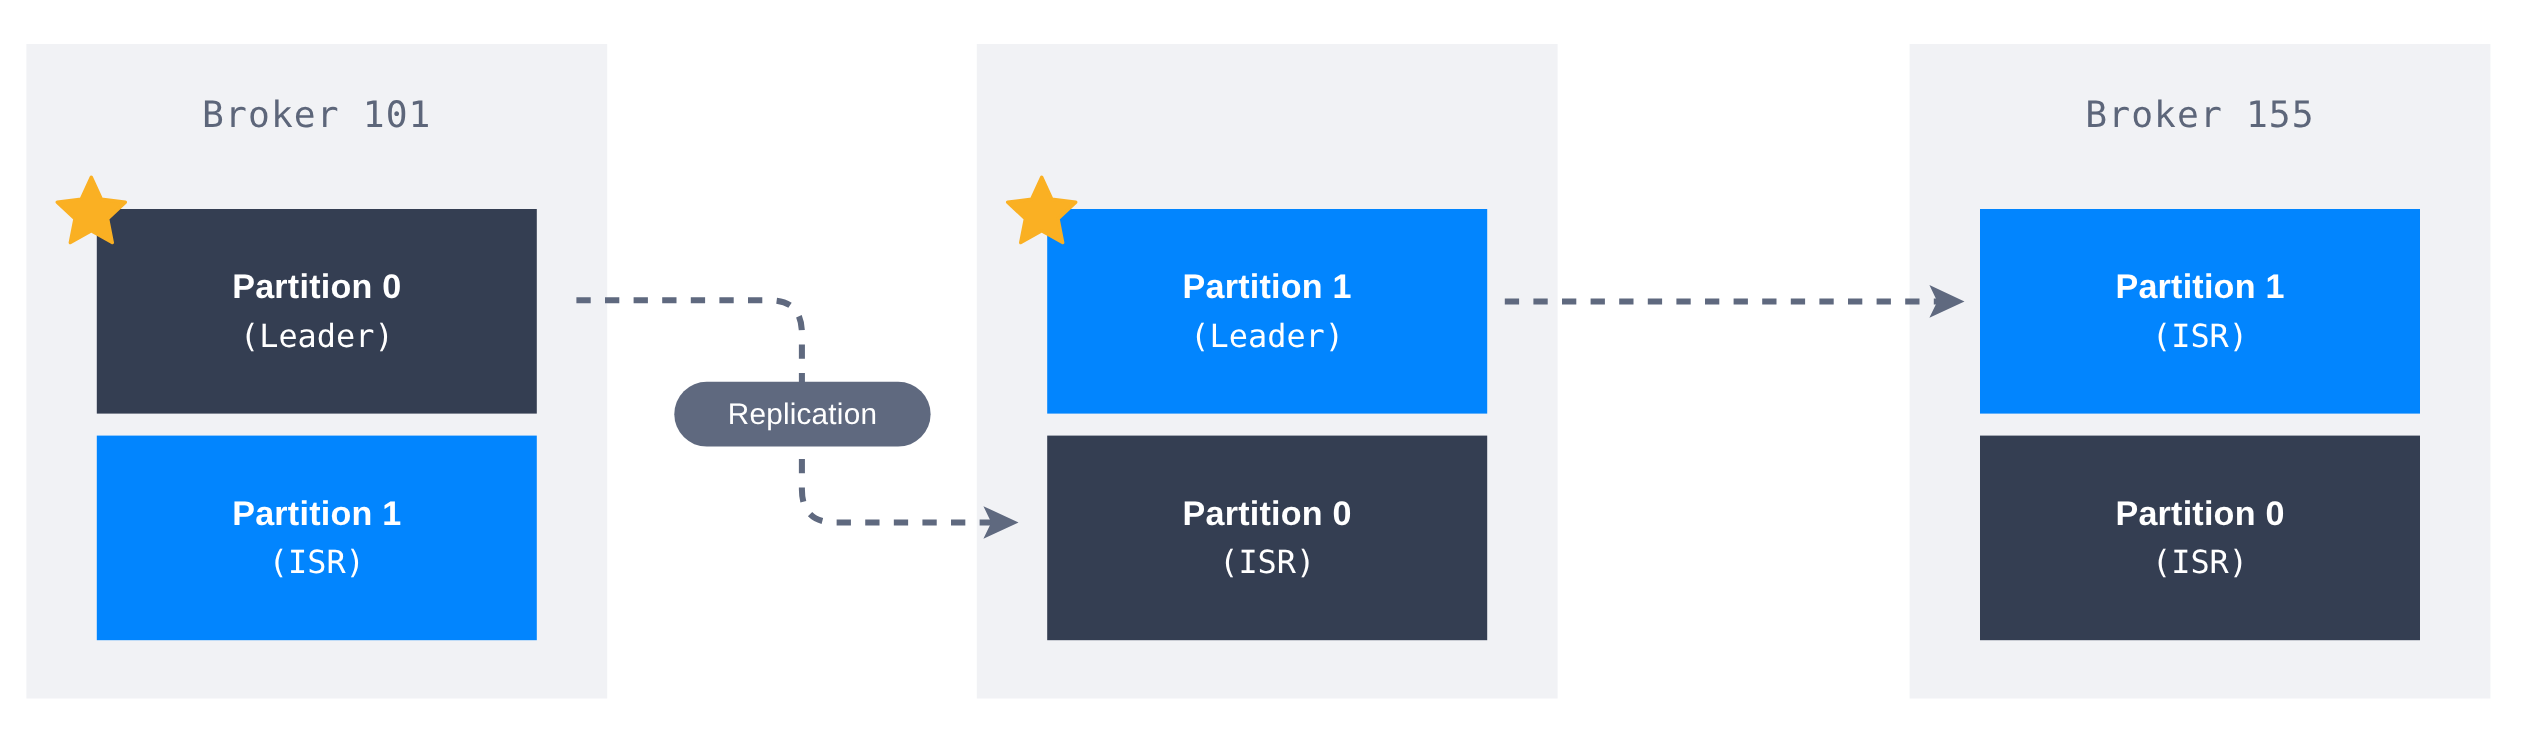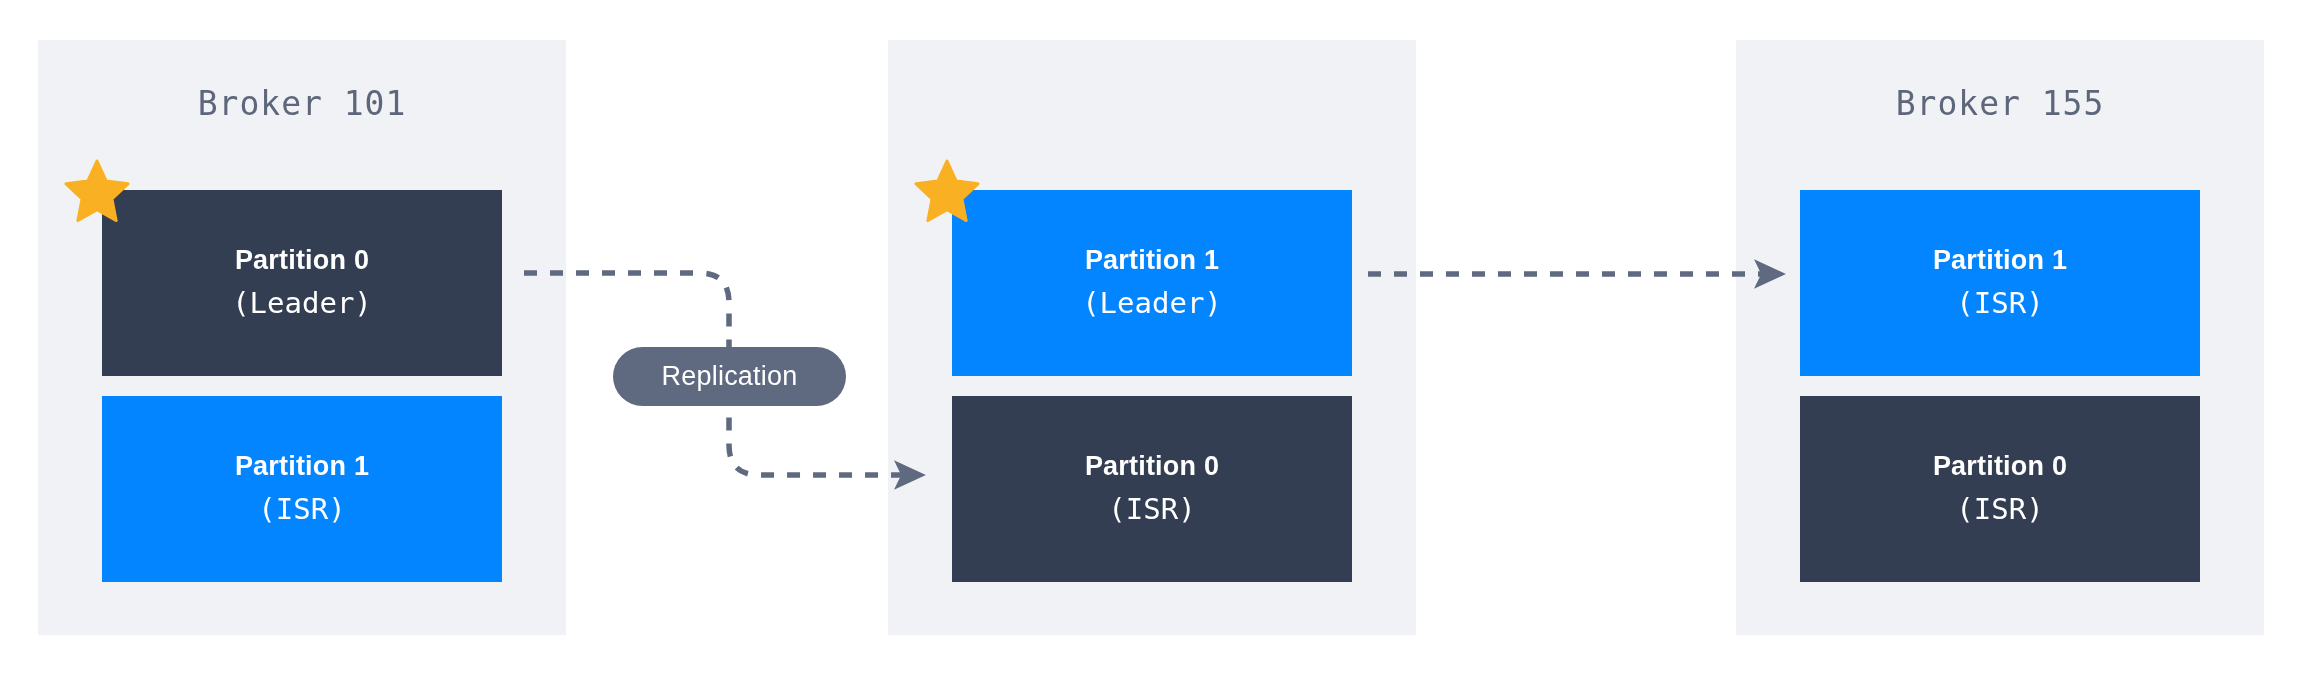--- a/index.html
+++ b/index.html
@@ -24,21 +24,21 @@
 
   
   .broker-panel {
     position: absolute;
     width: 528px;
     height: 595px;
     top: 40px;
     background: #f1f2f5;
     box-sizing: border-box;
   }
-  #broker-panel-0 { left: 38px; padding-left: 28px; }
+  #broker-panel-0 { left: 24px; padding-left: 28px; }
   #broker-panel-1 { left: 888px; }
   #broker-panel-2 { left: 1736px; }
 
   .broker-title {
     position: absolute;
     left: 0;
     top: 44px;
     width: 100%;
     text-align: center;
     font-family: "DejaVu Sans Mono", "Liberation Mono", monospace;
@@ -64,21 +64,21 @@
   .partition-box.slot-top    { top: 150px; }
   .partition-box.slot-bottom { top: 356px; }
 
   .partition-box.leader-box  { background: #343e52; }
   .partition-box.isr-box     { background: #0285fe; }
   .partition-box.dark        { background: #343e52; }
   .partition-box.blue        { background: #0285fe; }
 
   .partition-name {
     font-family: "Liberation Sans", sans-serif;
-    font-size: 27px;
+    font-size: 31px;
     font-weight: bold;
     color: #ffffff;
     line-height: 1.18;
     letter-spacing: 0.2px;
     white-space: nowrap;
   }
   .partition-role {
     font-family: "DejaVu Sans Mono", "Liberation Mono", monospace;
     font-size: 29px;
     font-weight: 400;

